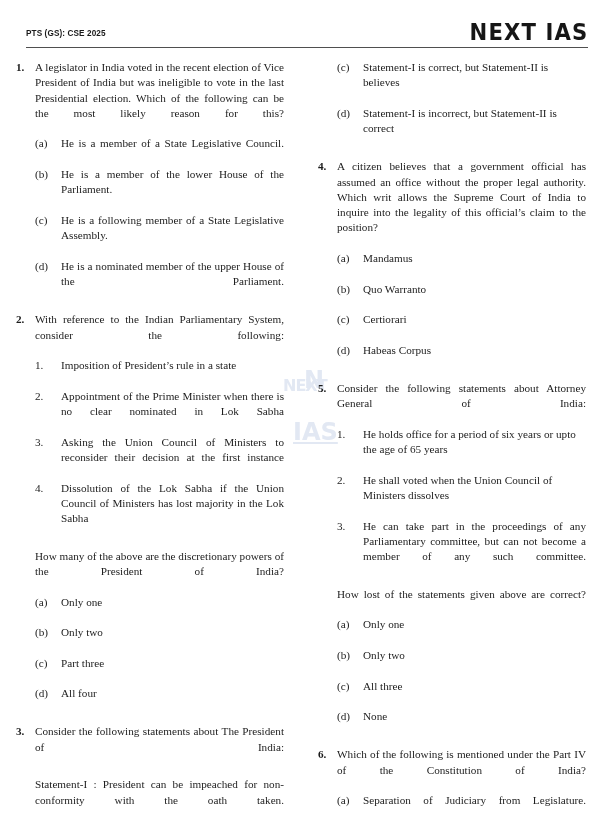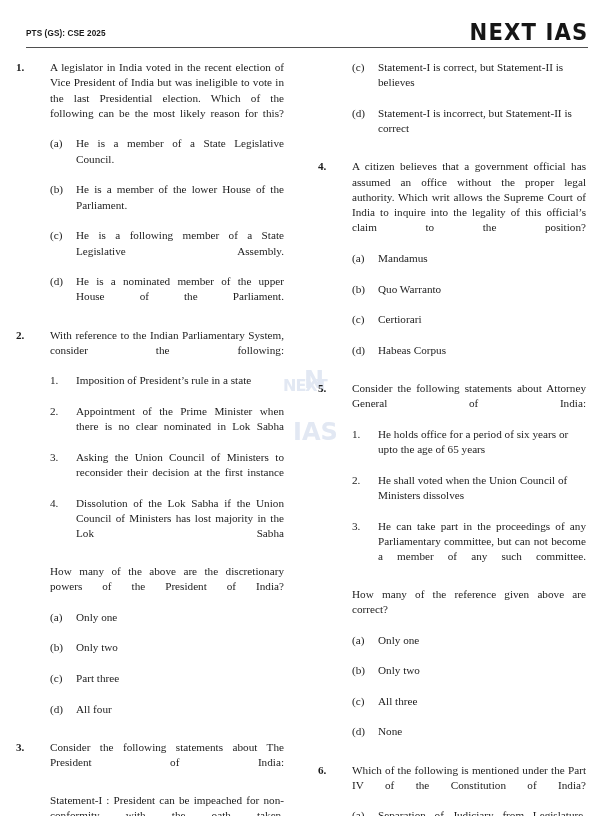--- a/index.html
+++ b/index.html
@@ -81,21 +81,21 @@
     left: 0;
     font-family: "DejaVu Sans", sans-serif;
     font-weight: bold;
     color: #e2e8f3;
     letter-spacing: 0px;
     line-height: 1;
     white-space: nowrap;
   }
   .wm-n  { top: 0px;  left: 21px; font-size: 24px; }
   .wm-next { top: 10px; left: 0px; font-size: 16px; letter-spacing: -1px; }
-  .wm-ias  { top: 52px; left: 10px; font-size: 24px; letter-spacing: 0px; }
+  .wm-ias  { top: 52px; left: 10px; font-size: 24px; letter-spacing: 0px; text-decoration: underline; }
 
   
   .col {
     position: absolute;
     top: 60px;
     width: 268px;
     z-index: 2;
   }
   .col-left  { left: 16px; }
   .col-right { left: 318px; }
@@ -109,21 +109,21 @@
     position: absolute;
     left: 0;
     top: 0;
     width: 26px;
     font-weight: bold;
     font-size: 11.2px;
     line-height: 15.3px;
     text-align: left;
   }
   .q-body {
-    margin-left: 34px;
+    margin-left: 19px;
   }
   .stem {
     font-size: 11.2px;
     line-height: 15.3px;
     text-align: justify;
     text-justify: inter-word;
     margin: 0;
   }
   .para {
     font-size: 11.2px;
@@ -323,21 +323,21 @@
           </div>
           <div class="stmt nojust">
             <span class="lbl">2.</span>
             <span>He shall voted when the Union Council of Ministers dissolves</span>
           </div>
           <div class="stmt">
             <span class="lbl">3.</span>
             <span>He can take part in the proceedings of any Parliamentary committee, but can not become a member of any such committee.</span>
           </div>
         </div>
-        <p class="para">How many of the reference given above are correct?</p>
+        <p class="para">How lost of the statements given above are correct?</p>
         <div class="opts">
           <div class="opt nojust">
             <span class="lbl">(a)</span>
             <span>Only one</span>
           </div>
           <div class="opt nojust">
             <span class="lbl">(b)</span>
             <span>Only two</span>
           </div>
           <div class="opt nojust">

